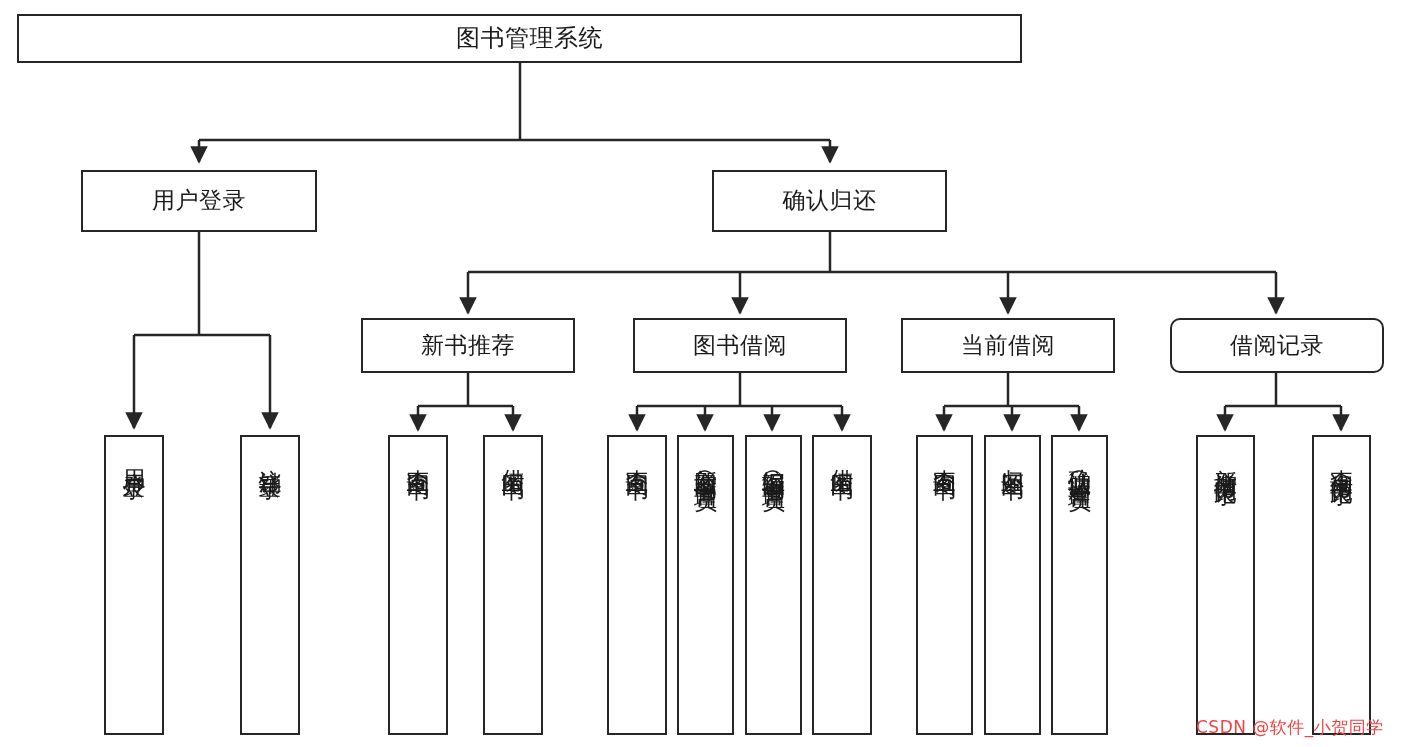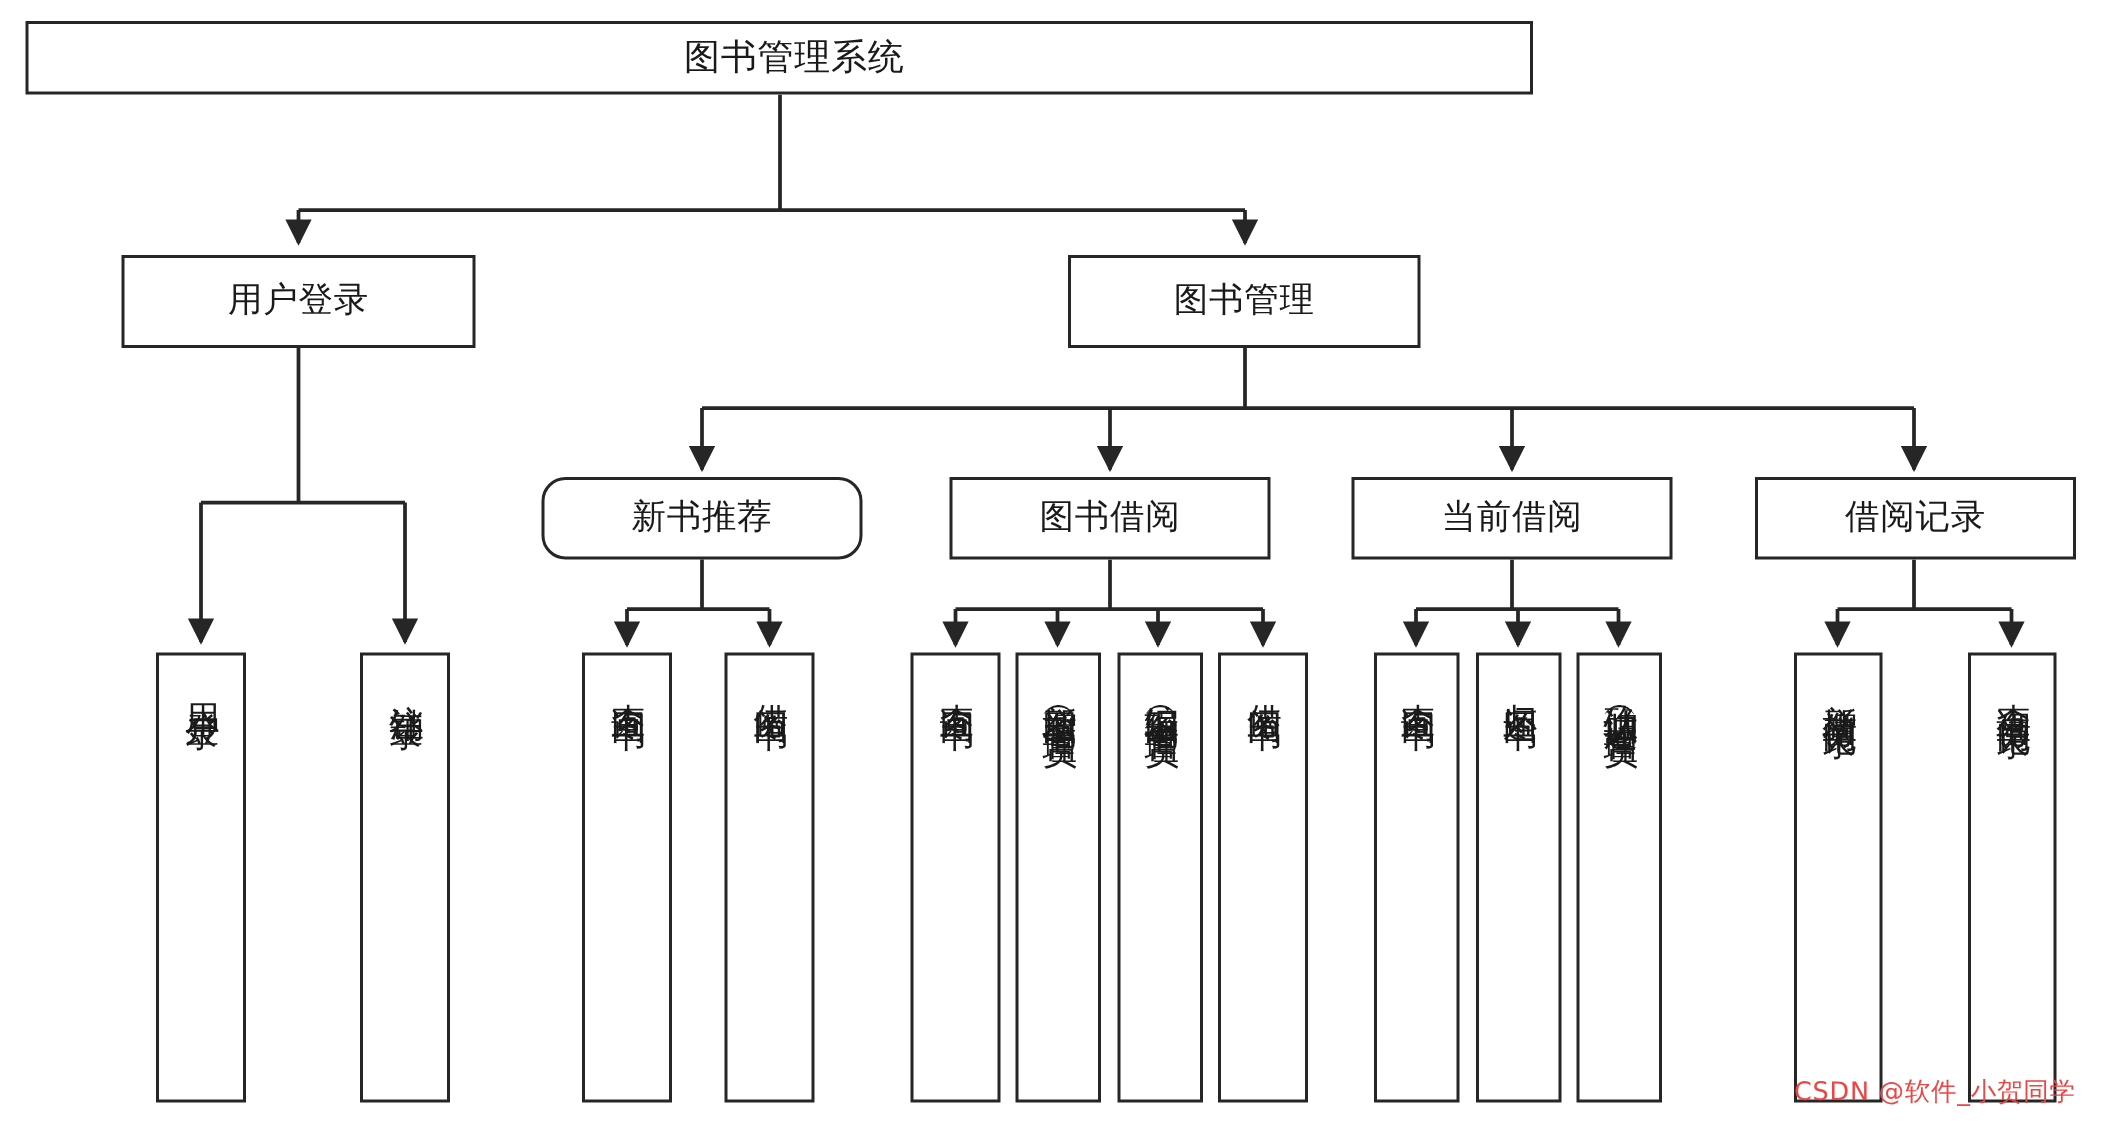--- a/index.html
+++ b/index.html
@@ -132,33 +132,33 @@
   </svg>
 
   <div class="node horizontal root" style="left:17px; top:14px; width:1005px; height:49px;padding-left:20px;">
     <span class="label">图书管理系统</span>
   </div>
 
   <div class="node horizontal" style="left:81px; top:170px; width:236px; height:62px;">
     <span class="label">用户登录</span>
   </div>
   <div class="node horizontal" style="left:712px; top:170px; width:235px; height:62px;">
-    <span class="label">图书管理</span>
-  </div>
-
-  <div class="node horizontal" style="left:361px; top:318px; width:214px; height:55px;border-radius:16px;">
+    <span class="label">确认归还</span>
+  </div>
+
+  <div class="node horizontal" style="left:361px; top:318px; width:214px; height:55px;">
     <span class="label">新书推荐</span>
   </div>
   <div class="node horizontal" style="left:901px; top:318px; width:214px; height:55px;">
     <span class="label">当前借阅</span>
   </div>
   <div class="node horizontal" style="left:633px; top:318px; width:214px; height:55px;">
     <span class="label">图书借阅</span>
   </div>
-  <div class="node horizontal" style="left:1170px; top:318px; width:214px; height:55px;">
+  <div class="node horizontal" style="left:1170px; top:318px; width:214px; height:55px;border-radius:10px;">
     <span class="label">借阅记录</span>
   </div>
 
   <div class="node vertical" style="left:104px; top:435px; width:60px; height:300px;">
     <span class="label">用户登录</span>
   </div>
   <div class="node vertical" style="left:240px; top:435px; width:60px; height:300px;">
     <span class="label">注销登录</span>
   </div>
 

